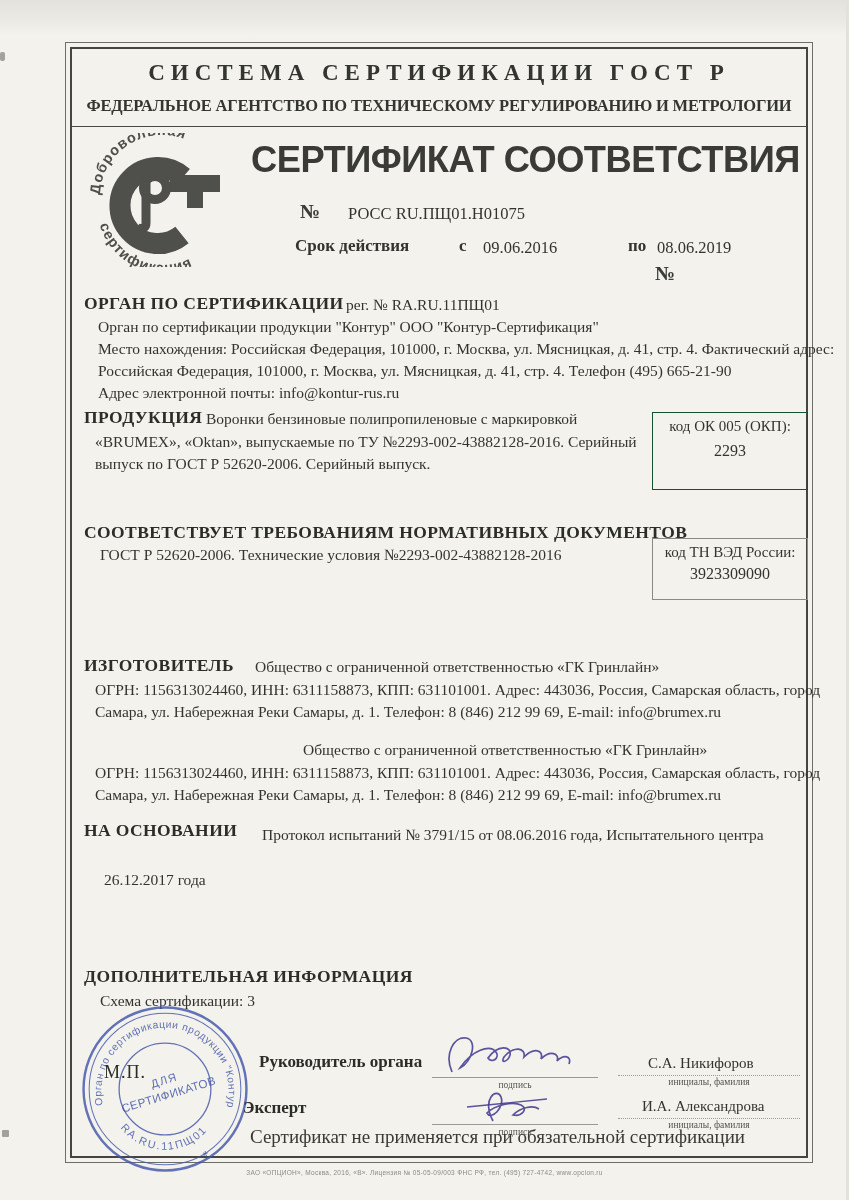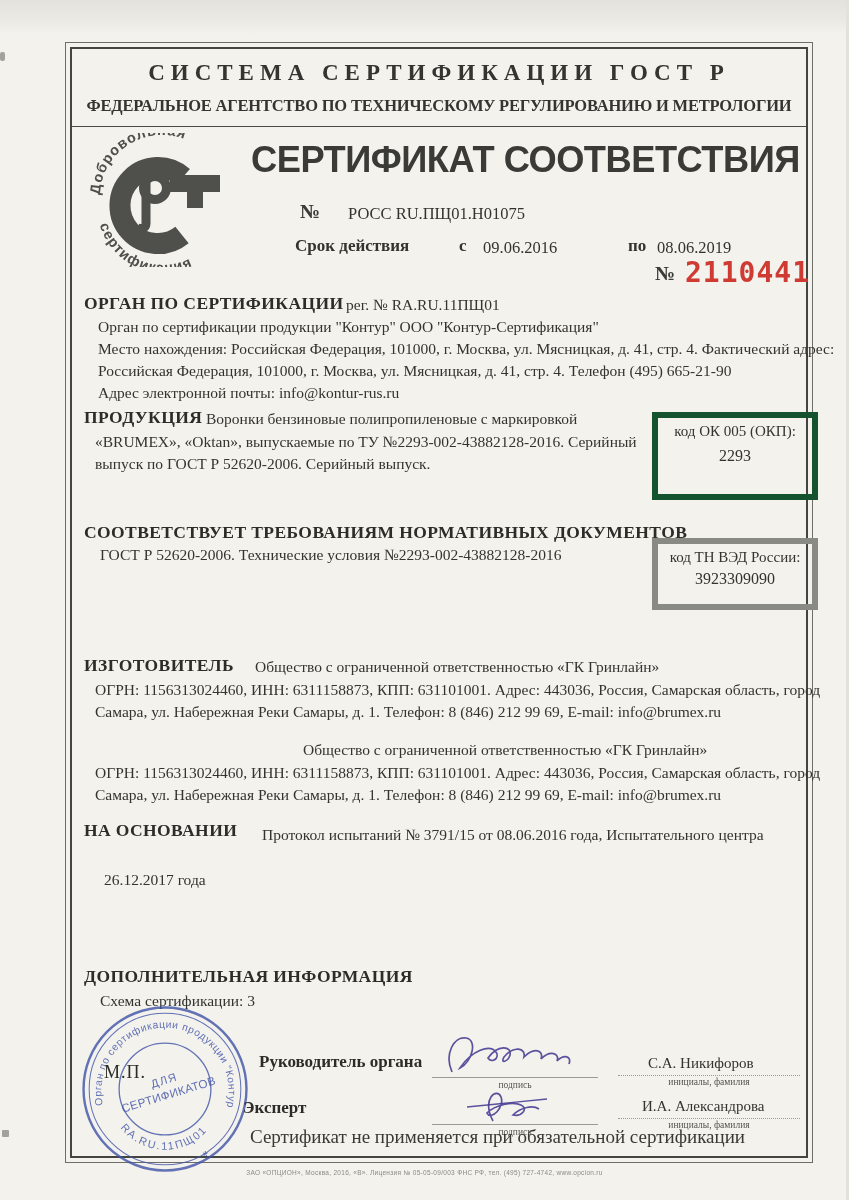--- a/index.html
+++ b/index.html
@@ -29,21 +29,21 @@
     font-family:"Liberation Sans", sans-serif;font-size:37px;font-weight:bold;
     color:#3a3a37;letter-spacing:-0.5px;transform:scaleX(.98);transform-origin:left top;white-space:nowrap;}
   .no-label{font-size:20px;font-weight:bold;color:#3c3c38;}
   .serif15{font-size:15.5px;color:#33332f;white-space:nowrap;}
   .serif16{font-size:16.5px;color:#33332f;white-space:nowrap;}
   .bold17{font-size:17px;font-weight:bold;color:#33332f;white-space:nowrap;}
   .red-number{font-family:"DejaVu Sans Mono", monospace;font-size:28px;font-weight:bold;
     color:#cf3a32;letter-spacing:1px;white-space:nowrap;}
   .sec-header{font-size:17.5px;font-weight:bold;letter-spacing:0.4px;color:#2c2c28;white-space:nowrap;text-align:center;}
   .body-line{font-size:15.5px;color:#33332f;white-space:nowrap;}
-  .code-box{border:6px solid #14532d;text-align:center;background:transparent;}
+  .code-box{border:1px solid #14532d;text-align:center;background:transparent;}
   .code-box .lbl{font-size:15px;color:#33332f;margin-top:5px;}
   .code-box .val{font-size:16px;color:#33332f;margin-top:7px;}
   .sig-label{font-size:17px;font-weight:bold;color:#2c2c28;white-space:nowrap;}
   .sig-line{height:0;border-bottom:1px solid #9b9b93;}
   .sig-caption{font-size:9.5px;color:#55554f;text-align:center;}
   .sig-name{font-size:15px;color:#33332f;white-space:nowrap;}
   .footnote{font-size:19px;color:#3a3a35;text-align:center;white-space:nowrap;}
   .mp-mark{font-size:18px;color:#2b2b27;letter-spacing:1px;}
   .print-footer{left:0;top:1169px;width:849px;text-align:center;
     font-family:"Liberation Sans", sans-serif;font-size:6.5px;color:#8b8b85;letter-spacing:.3px;}
@@ -98,21 +98,20 @@
   <div class="abs no-label" style="left:300px;top:200px;">№</div>
   <div class="abs serif16" style="left:348px;top:204px;">РОСС RU.ПЩ01.Н01075</div>
 
   <div class="abs bold17" style="left:295px;top:236px;">Срок действия</div>
   <div class="abs bold17" style="left:459px;top:236px;">с</div>
   <div class="abs serif16" style="left:483px;top:238px;">09.06.2016</div>
   <div class="abs bold17" style="left:628px;top:236px;">по</div>
   <div class="abs serif16" style="left:657px;top:238px;">08.06.2019</div>
 
   <div class="abs no-label" style="left:655px;top:262px;">№</div>
-  <div class="abs red-number" style="left:685px;top:256px;">2110441</div>
 
   <div class="abs sec-header" style="left:84px;top:293px;">ОРГАН ПО СЕРТИФИКАЦИИ</div>
   <div class="abs serif15" style="left:346px;top:296px;">рег. № RA.RU.11ПЩ01</div>
   <div class="abs body-line" style="left:98px;top:318px;">Орган по сертификации продукции   "Контур" ООО "Контур-Сертификация"</div>
   <div class="abs body-line" style="left:98px;top:340px;">Место нахождения: Российская Федерация, 101000, г. Москва, ул. Мясницкая, д. 41, стр. 4. Фактический адрес:</div>
   <div class="abs body-line" style="left:98px;top:362px;">Российская Федерация, 101000, г. Москва, ул. Мясницкая, д. 41, стр. 4. Телефон (495) 665-21-90</div>
   <div class="abs body-line" style="left:98px;top:384px;">Адрес электронной почты:  info@kontur-rus.ru</div>
 
   <div class="abs sec-header" style="left:84px;top:407px;">ПРОДУКЦИЯ</div>
   <div class="abs body-line" style="left:206px;top:410px;">Воронки бензиновые полипропиленовые с маркировкой</div>

